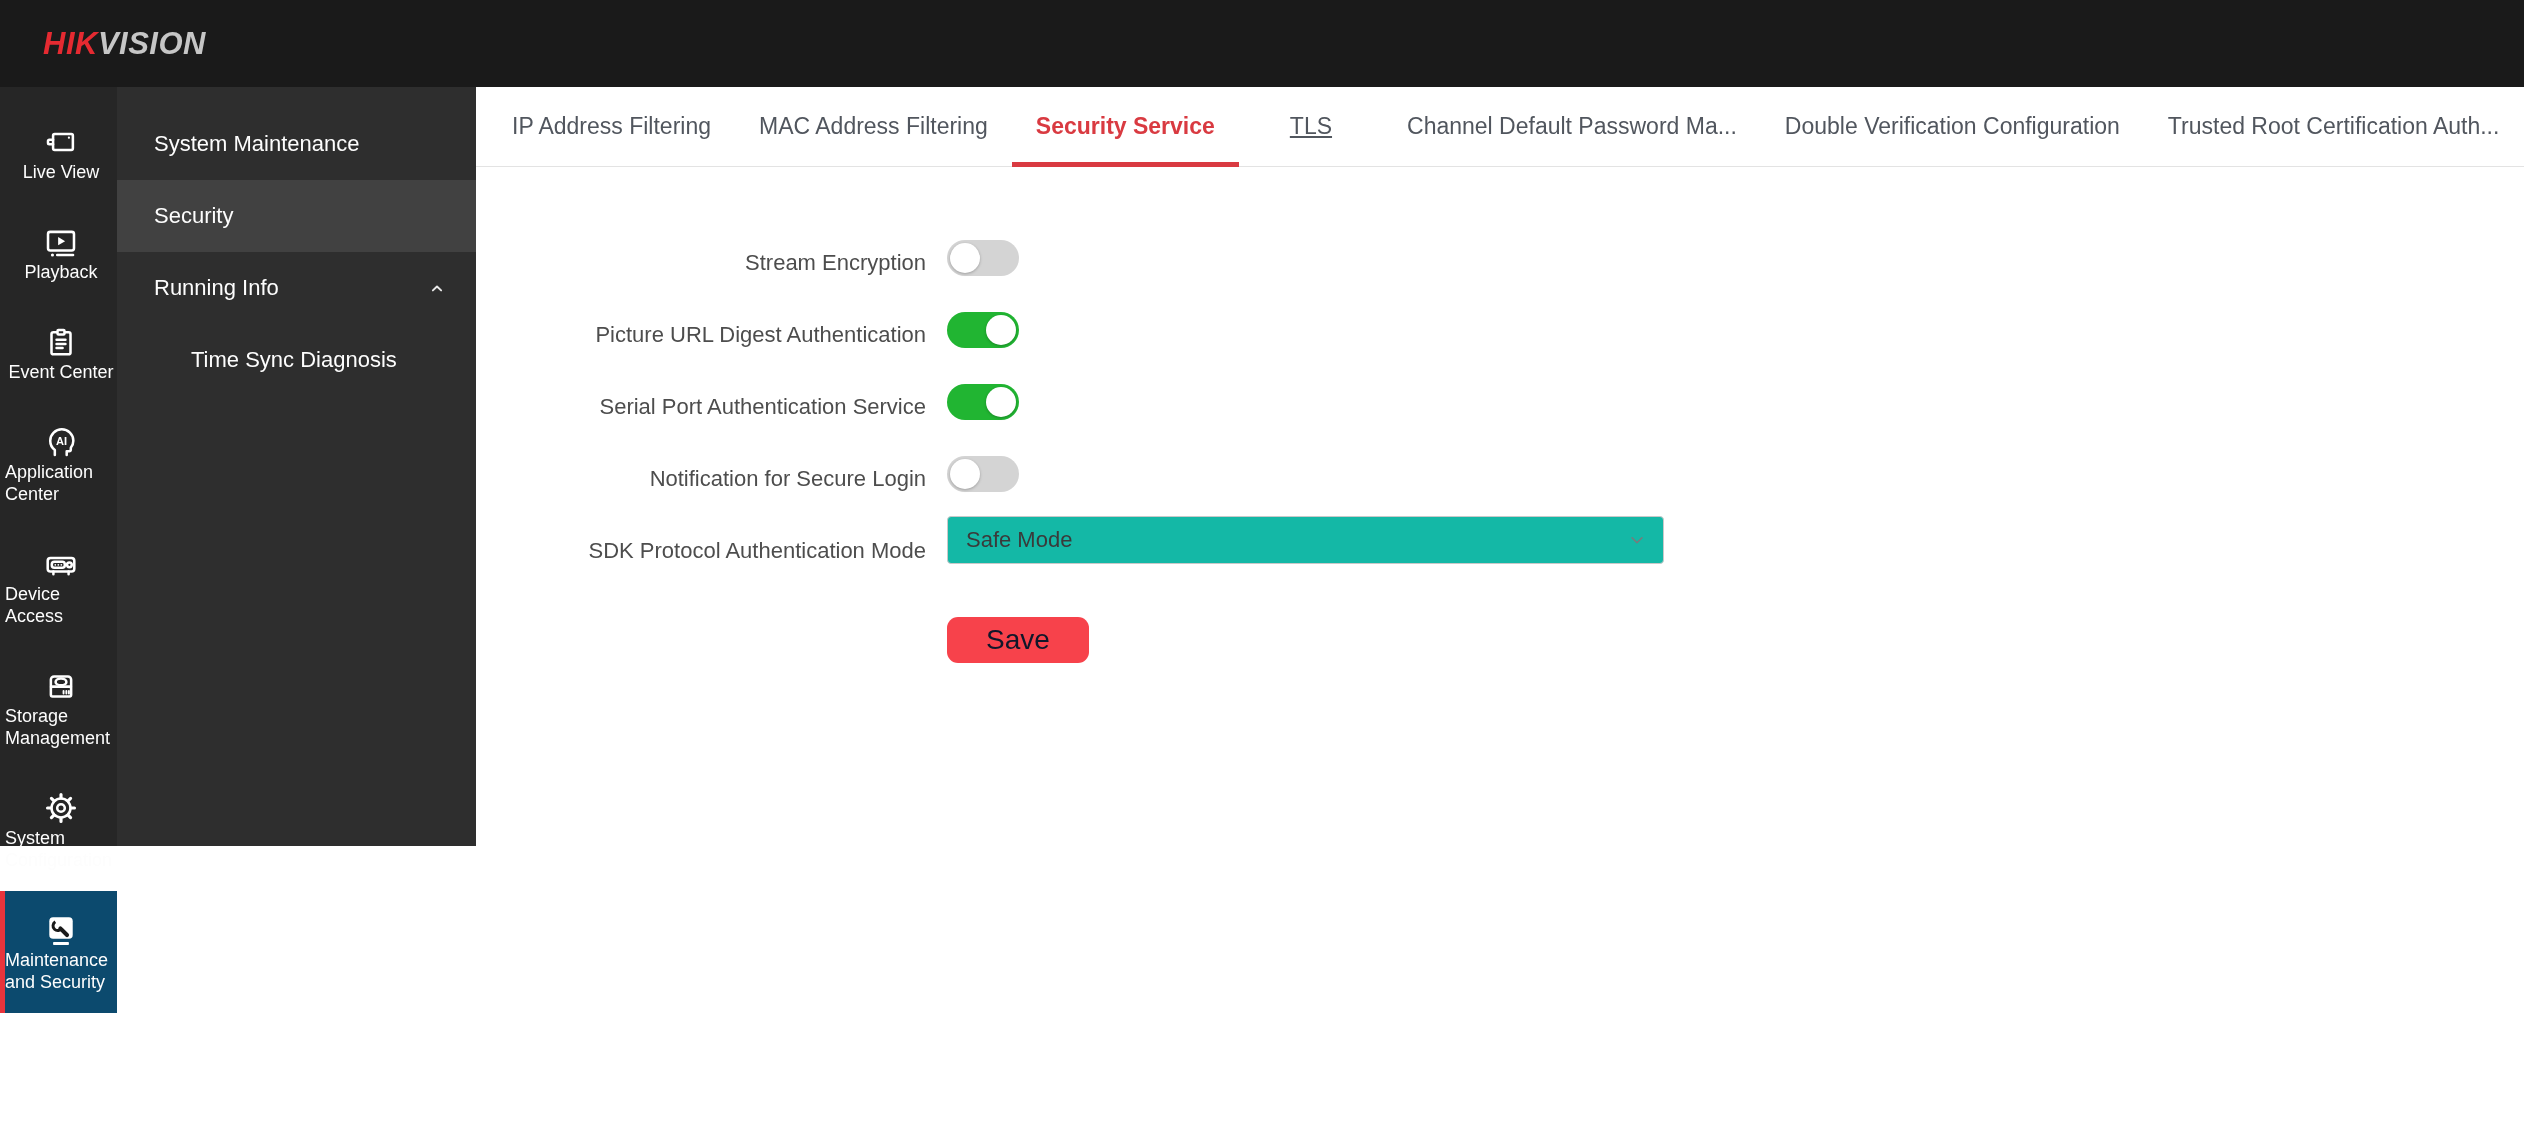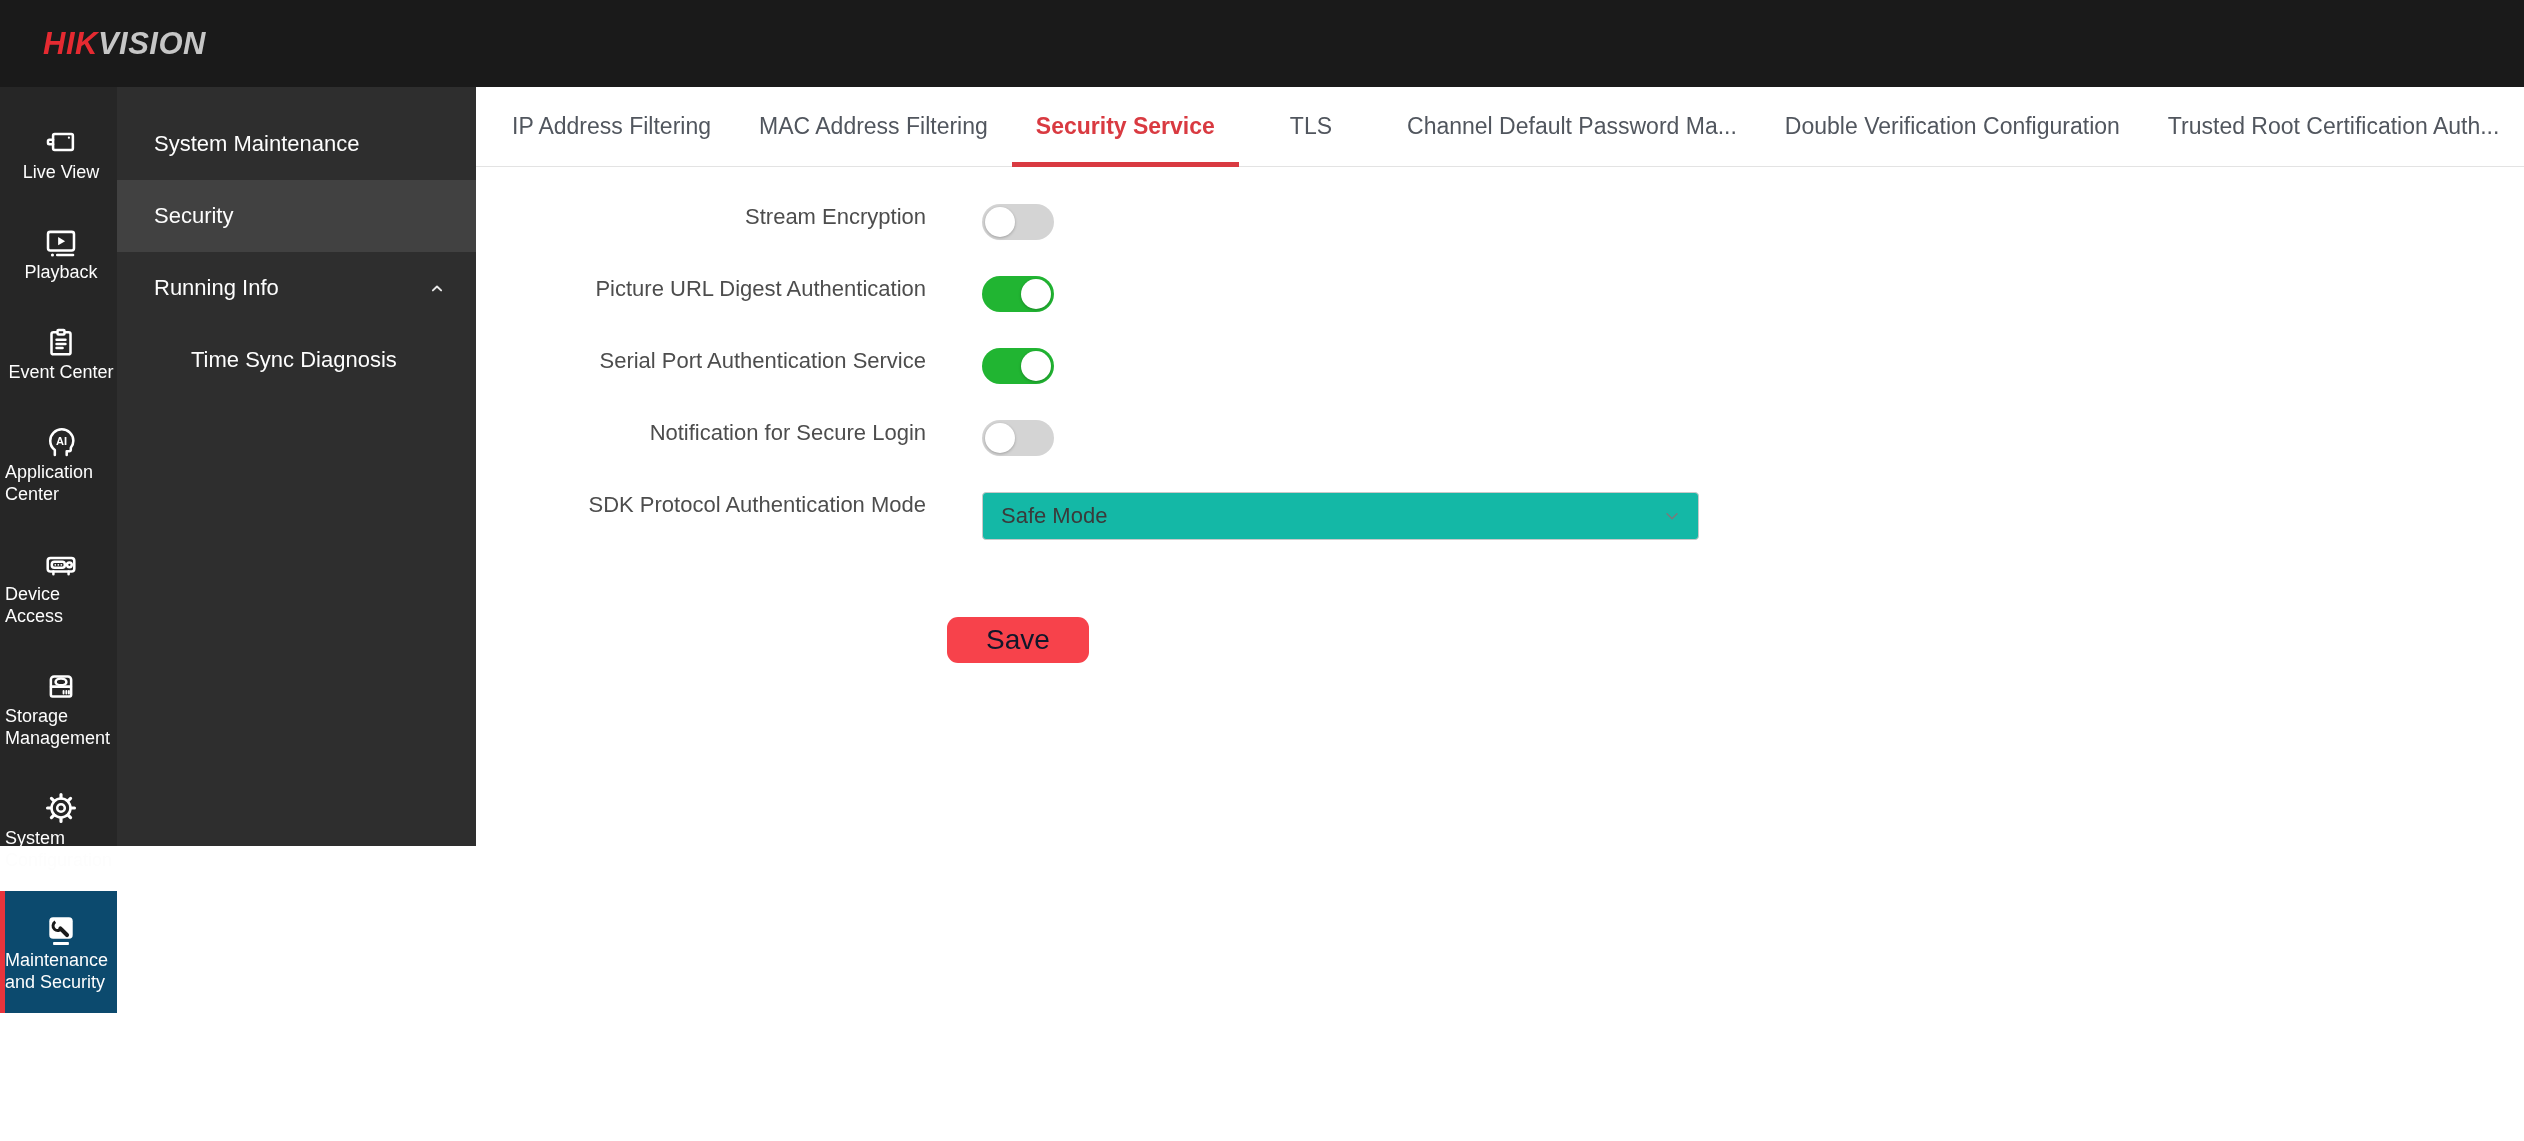--- a/index.html
+++ b/index.html
@@ -32,27 +32,27 @@
   .snav-row.child { padding-left:74px; }
   .snav-row .grow { flex:1; }
   .snav-row svg { width:26px; height:26px; }
 
   
   .content { flex:1; background:#fff; display:flex; flex-direction:column; min-width:0; }
   .tabbar { height:80px; display:flex; align-items:stretch; padding-left:12px;
     border-bottom:1px solid #e3e3e3; flex:0 0 auto; }
   .tab { position:relative; display:flex; align-items:center; padding:0 24px;
     font-size:23px; color:#51565e; cursor:pointer; white-space:nowrap; }
-  .tab.wide { padding:0 51px; }
+  .tab.wide { padding:0 51px;text-decoration:underline; }
   .tab.active { color:#d93a41; font-weight:bold; }
   .tab.active::after { content:""; position:absolute; left:0; right:0; bottom:-1px; height:5px; background:#d93a41; }
 
   
   .form { padding-top:37px; }
-  .frow { display:flex; align-items:flex-start; height:72px;gap:35px; }
+  .frow { display:flex; align-items:flex-end; height:72px; }
   .flabel { width:450px; text-align:right; font-size:22px; color:#4d4d4d; margin-right:21px; flex:0 0 auto; }
 
   .toggle { position:relative; width:72px; height:36px; border-radius:18px; background:#d4d4d4; cursor:pointer; transition:background .15s; }
   .toggle .knob { position:absolute; top:3px; left:3px; width:30px; height:30px; border-radius:50%;
     background:#fff; box-shadow:0 1px 3px rgba(0,0,0,.25); }
   .toggle.on { background:#21b532; }
   .toggle.on .knob { left:39px; }
 
   .select { width:717px; height:48px; border:1px solid #c9c9c9; border-radius:4px; background:#14b8a6;
     display:flex; align-items:center; padding:0 14px 0 18px; font-size:22px; color:#3a3a3a; cursor:pointer; }

